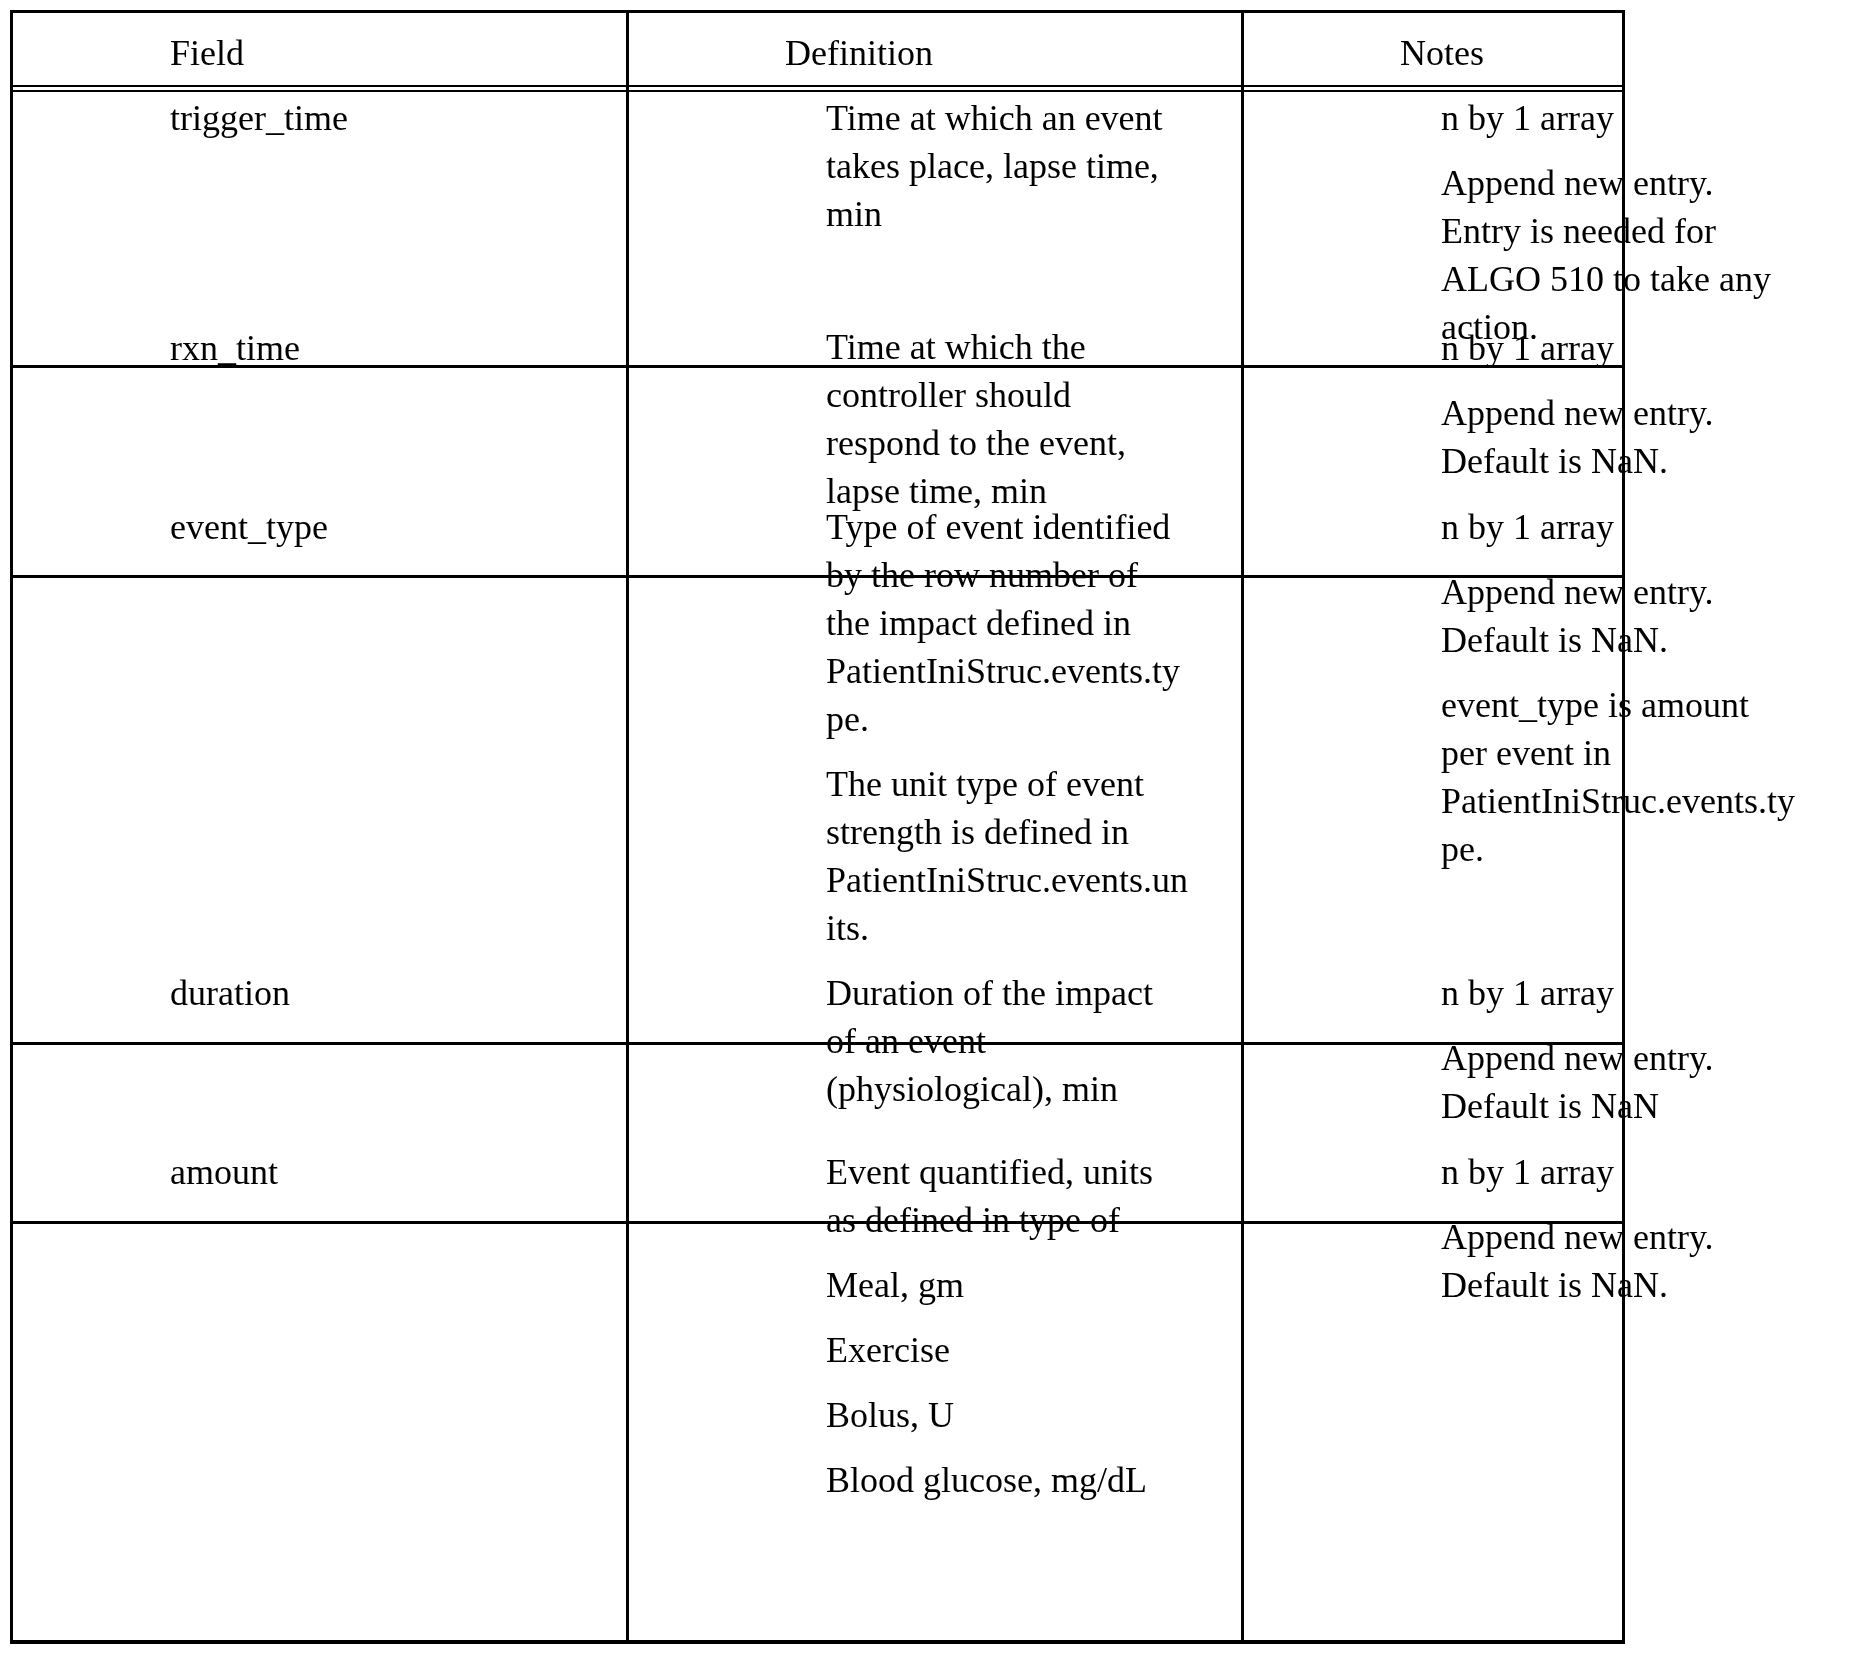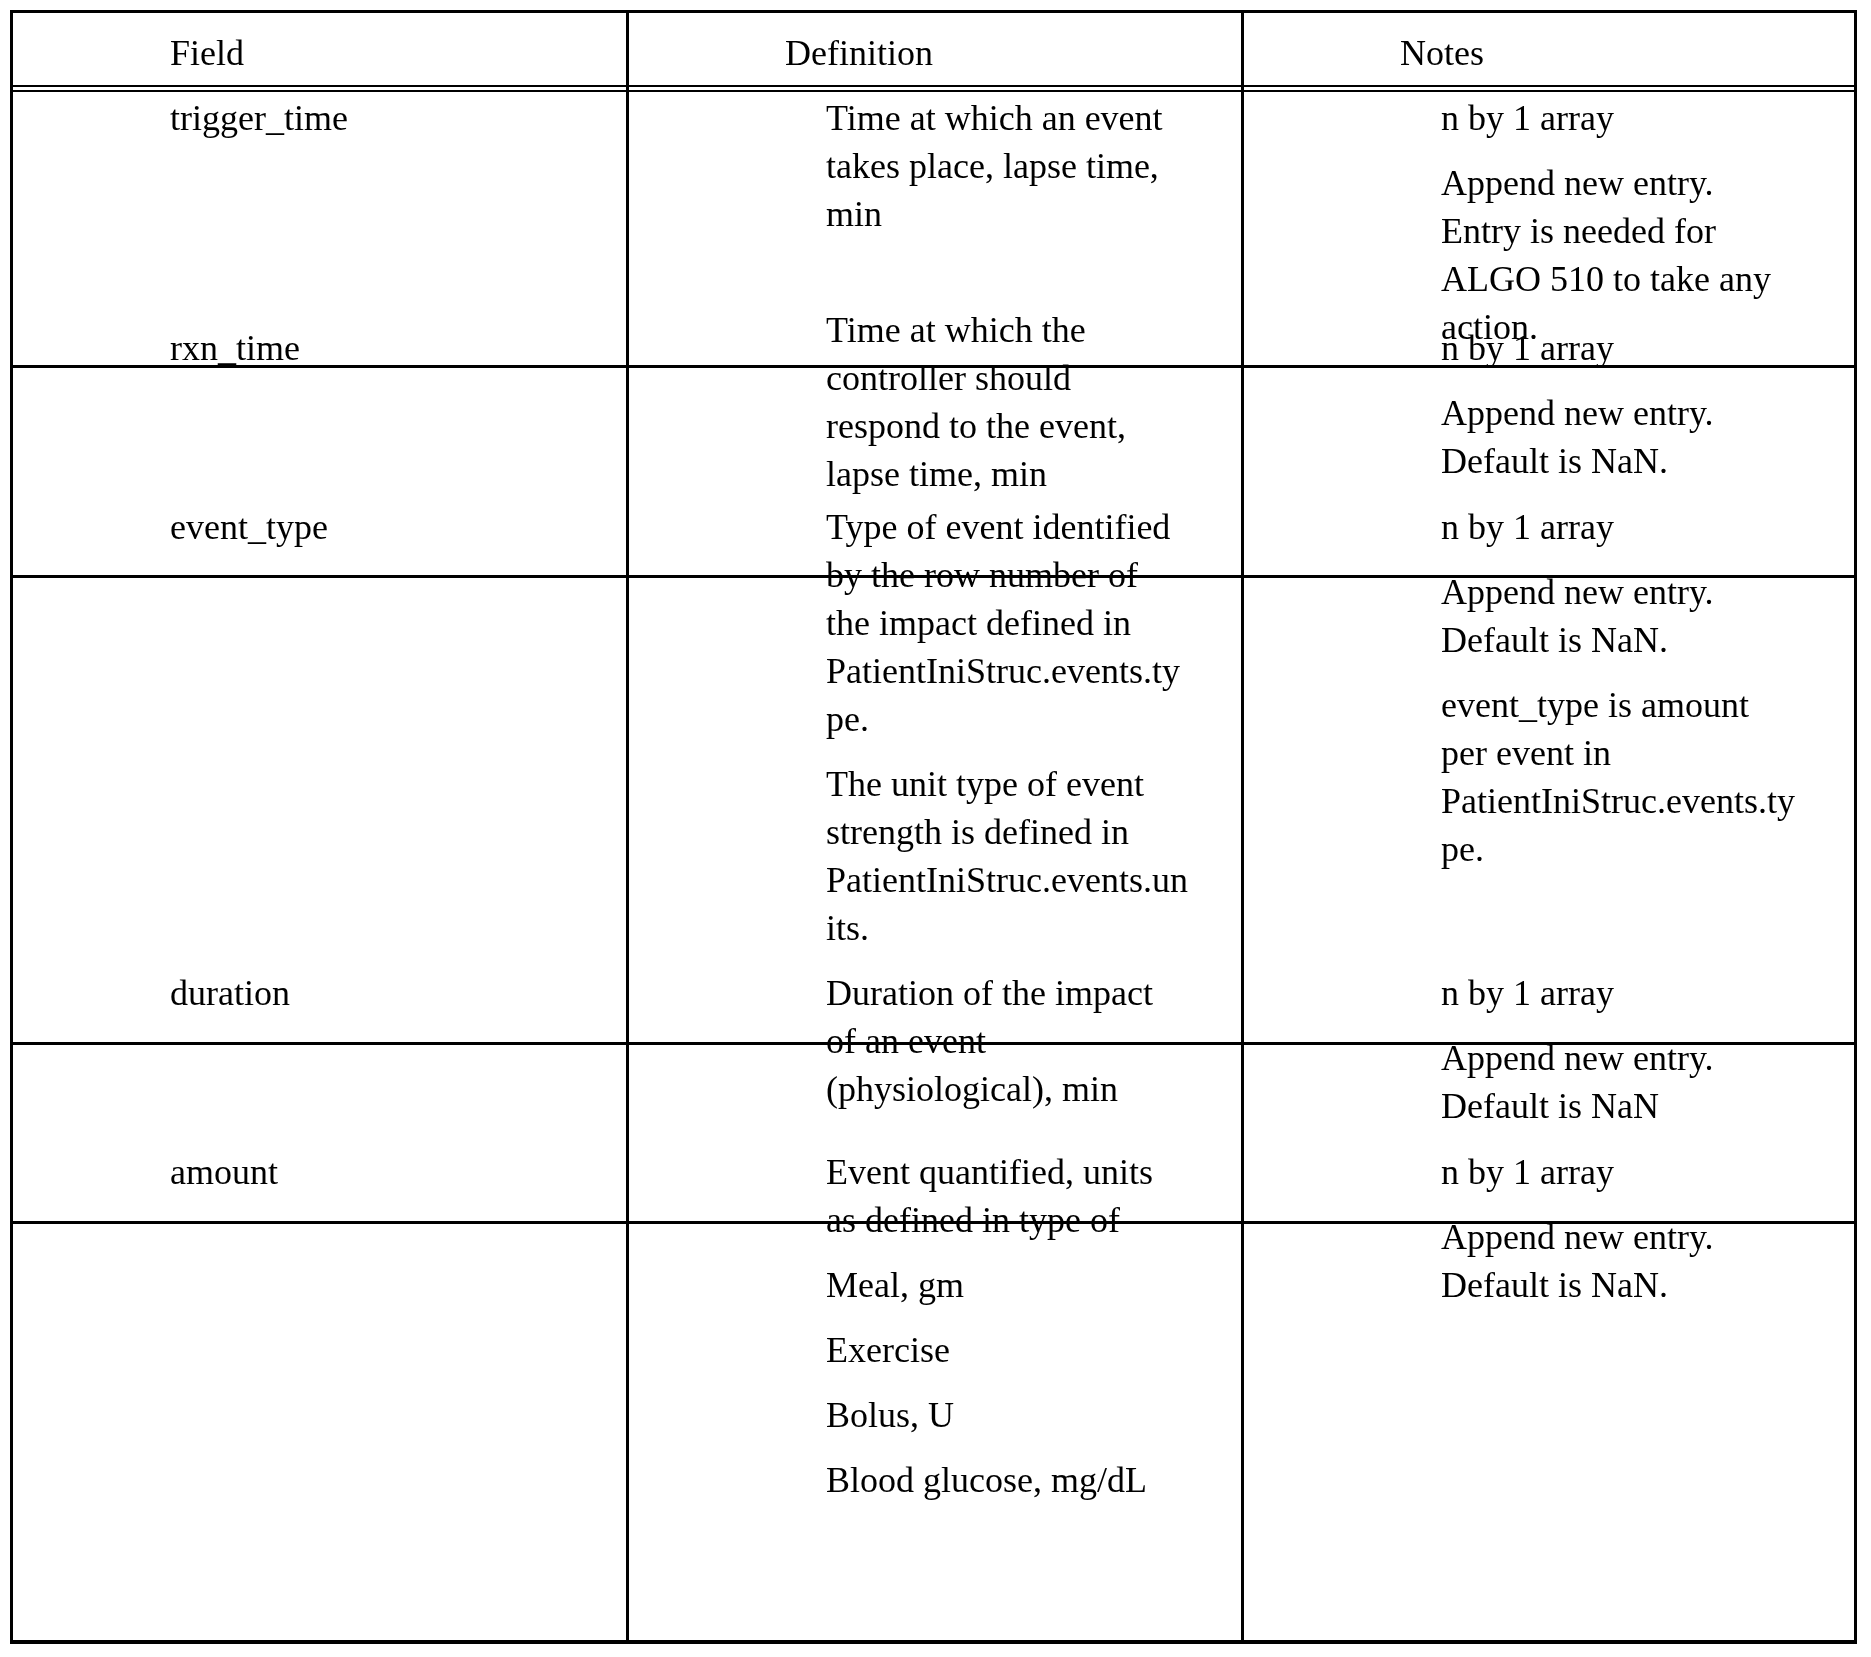--- a/index.html
+++ b/index.html
@@ -12,21 +12,21 @@
     height: 1657px;
     position: relative;
     overflow: hidden;
     font-family: "Liberation Serif", "DejaVu Serif", serif;
     color: #000000;
   }
   .table {
     position: absolute;
     left: 10px;
     top: 10px;
-    width: 1847px;
+    width: 1615px;
     height: 1634px;
     box-sizing: border-box;
     border-top: 3px solid #000;
     border-left: 3px solid #000;
     border-right: 3px solid #000;
     border-bottom: 4px solid #000;
   }
   .vline {
     position: absolute;
     top: 0;
@@ -100,21 +100,21 @@
           <span class="line">n by 1 array</span>
         </p>
         <p>
           <span class="line">Append new entry.</span>
           <span class="line">Entry is needed for</span>
           <span class="line">ALGO 510 to take any</span>
           <span class="line">action.</span>
         </p>
       </div>
       <div class="cell" style="left: 157px; top: 311px;"><span>rxn_time</span></div>
-      <div class="cell" style="left: 772px; top: 293px;">
+      <div class="cell" style="left: 772px; top: 310px;">
         <p>
           <span class="line">Time at which the</span>
           <span class="line">controller should</span>
           <span class="line">respond to the event,</span>
           <span class="line">lapse time, min</span>
         </p>
       </div>
       <div class="cell" style="left: 1387px; top: 311px;">
         <p>
           <span class="line">n by 1 array</span>

